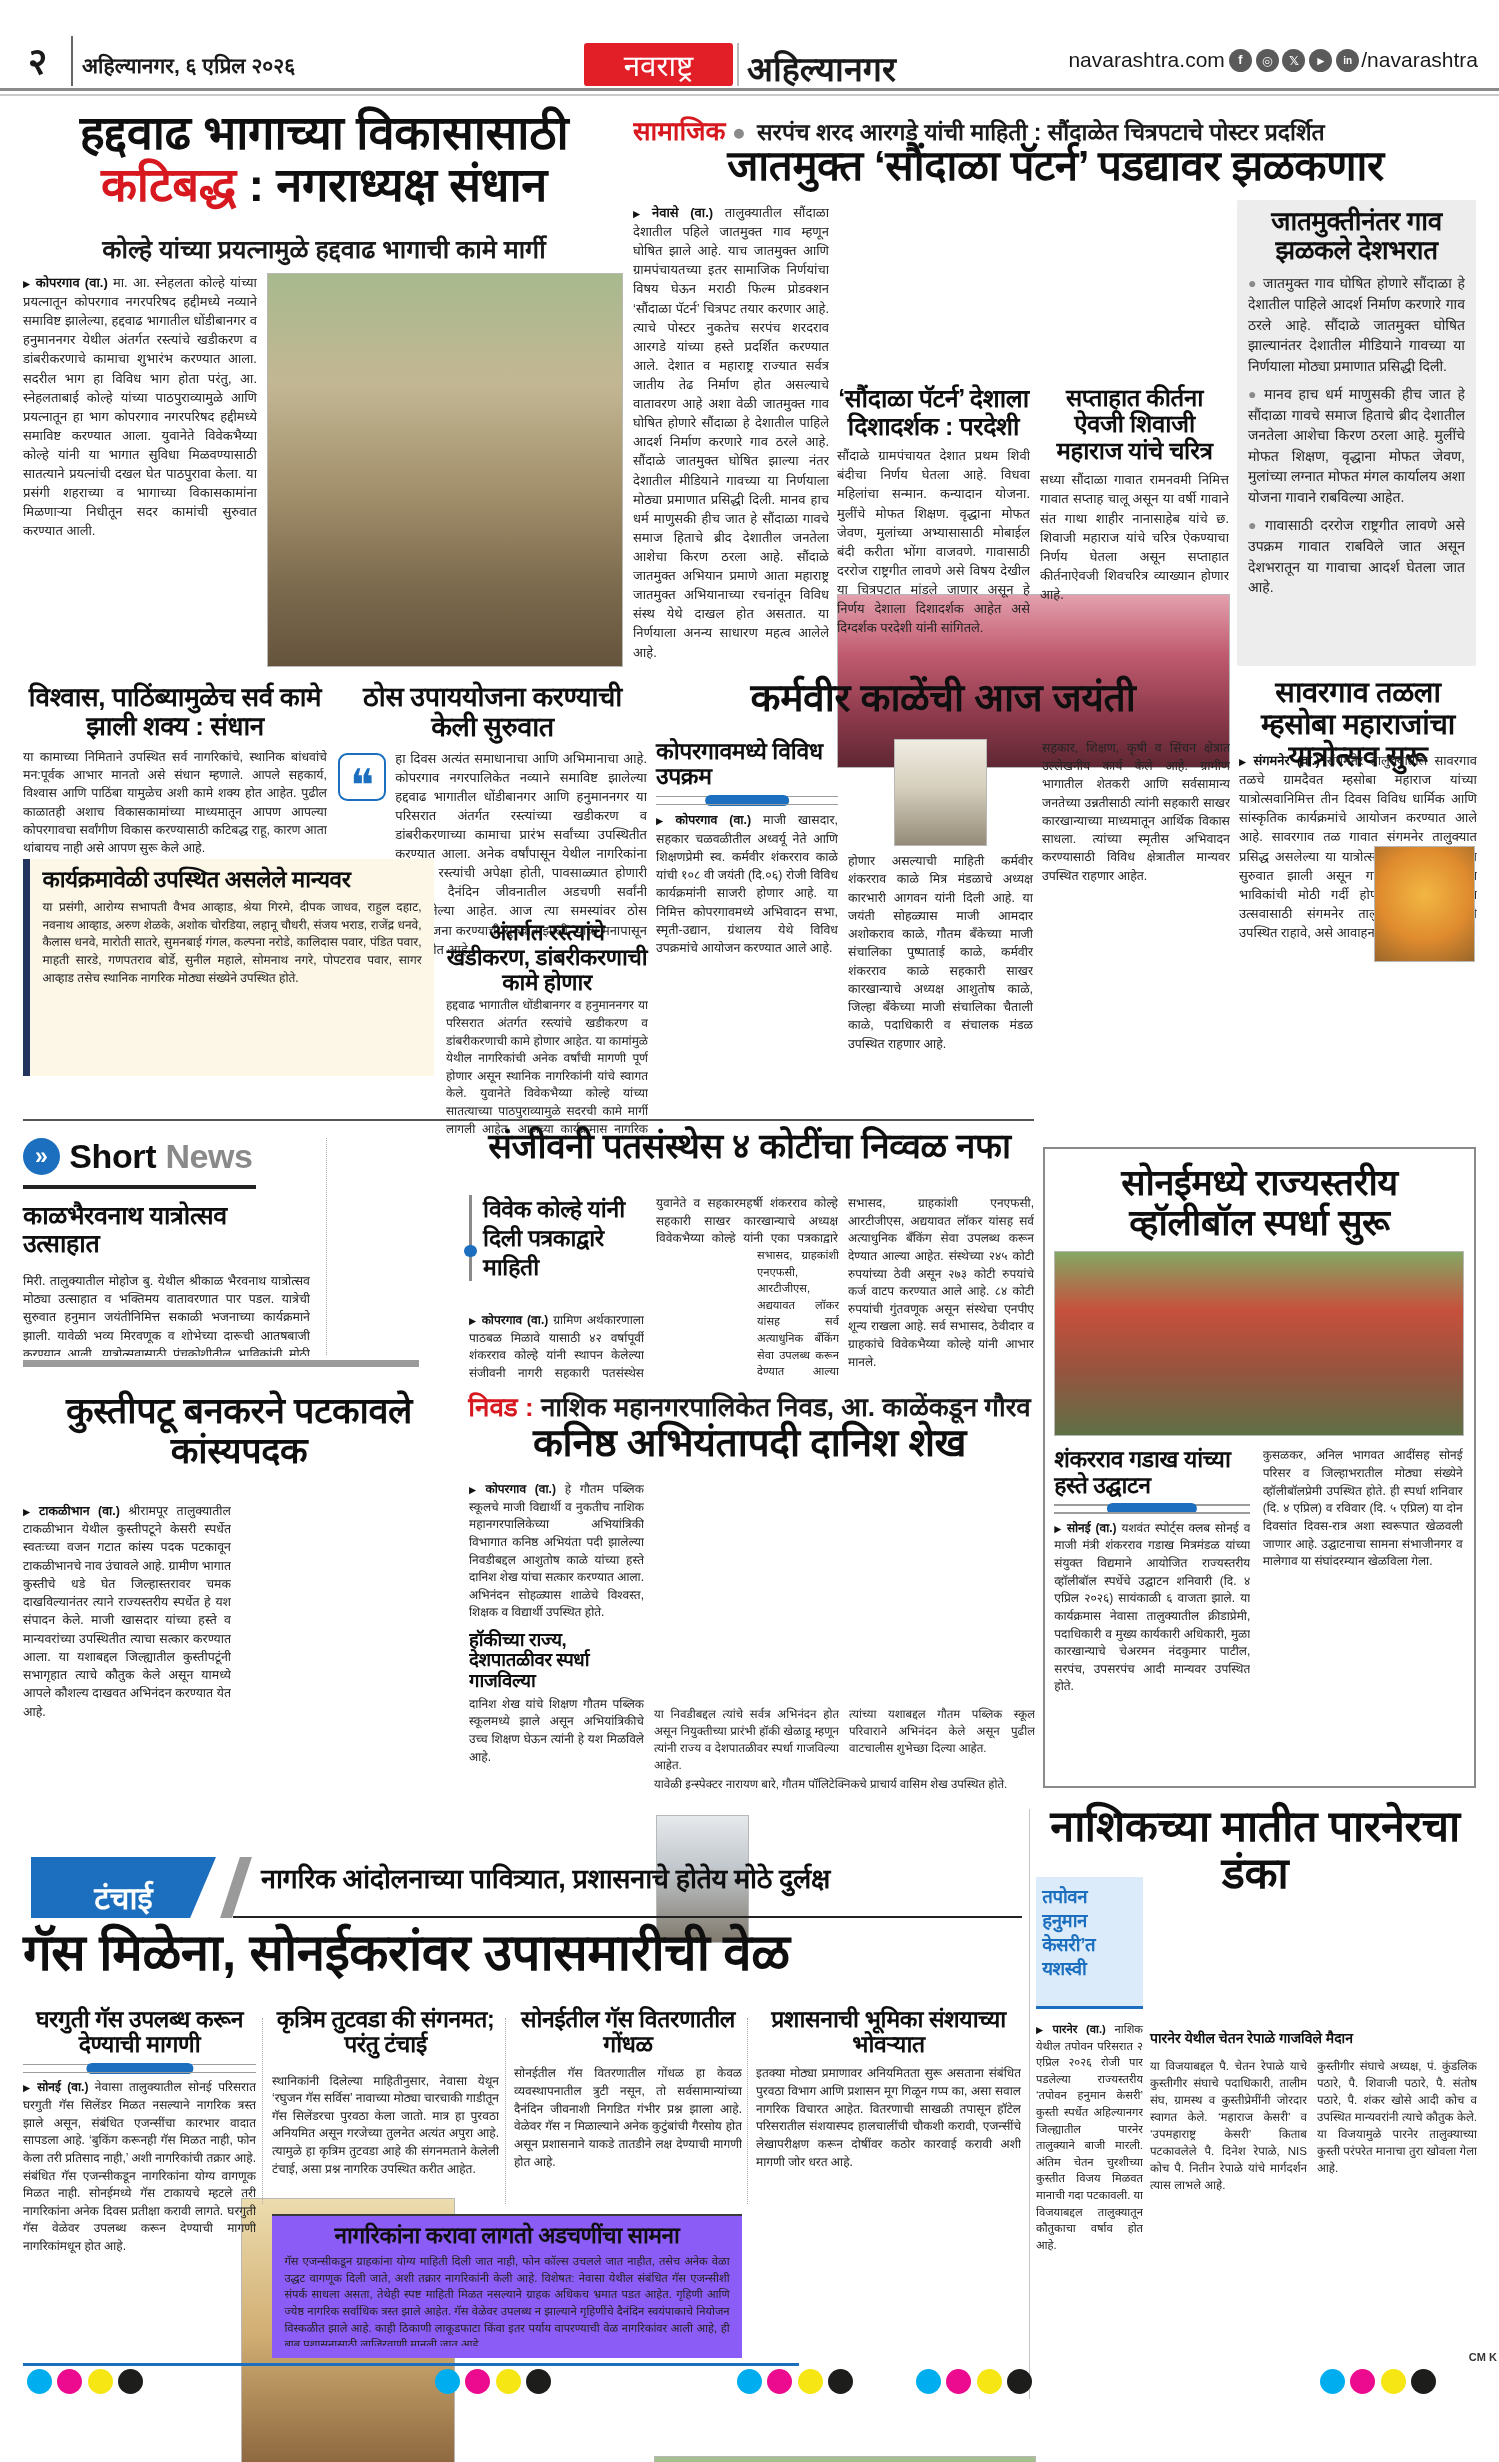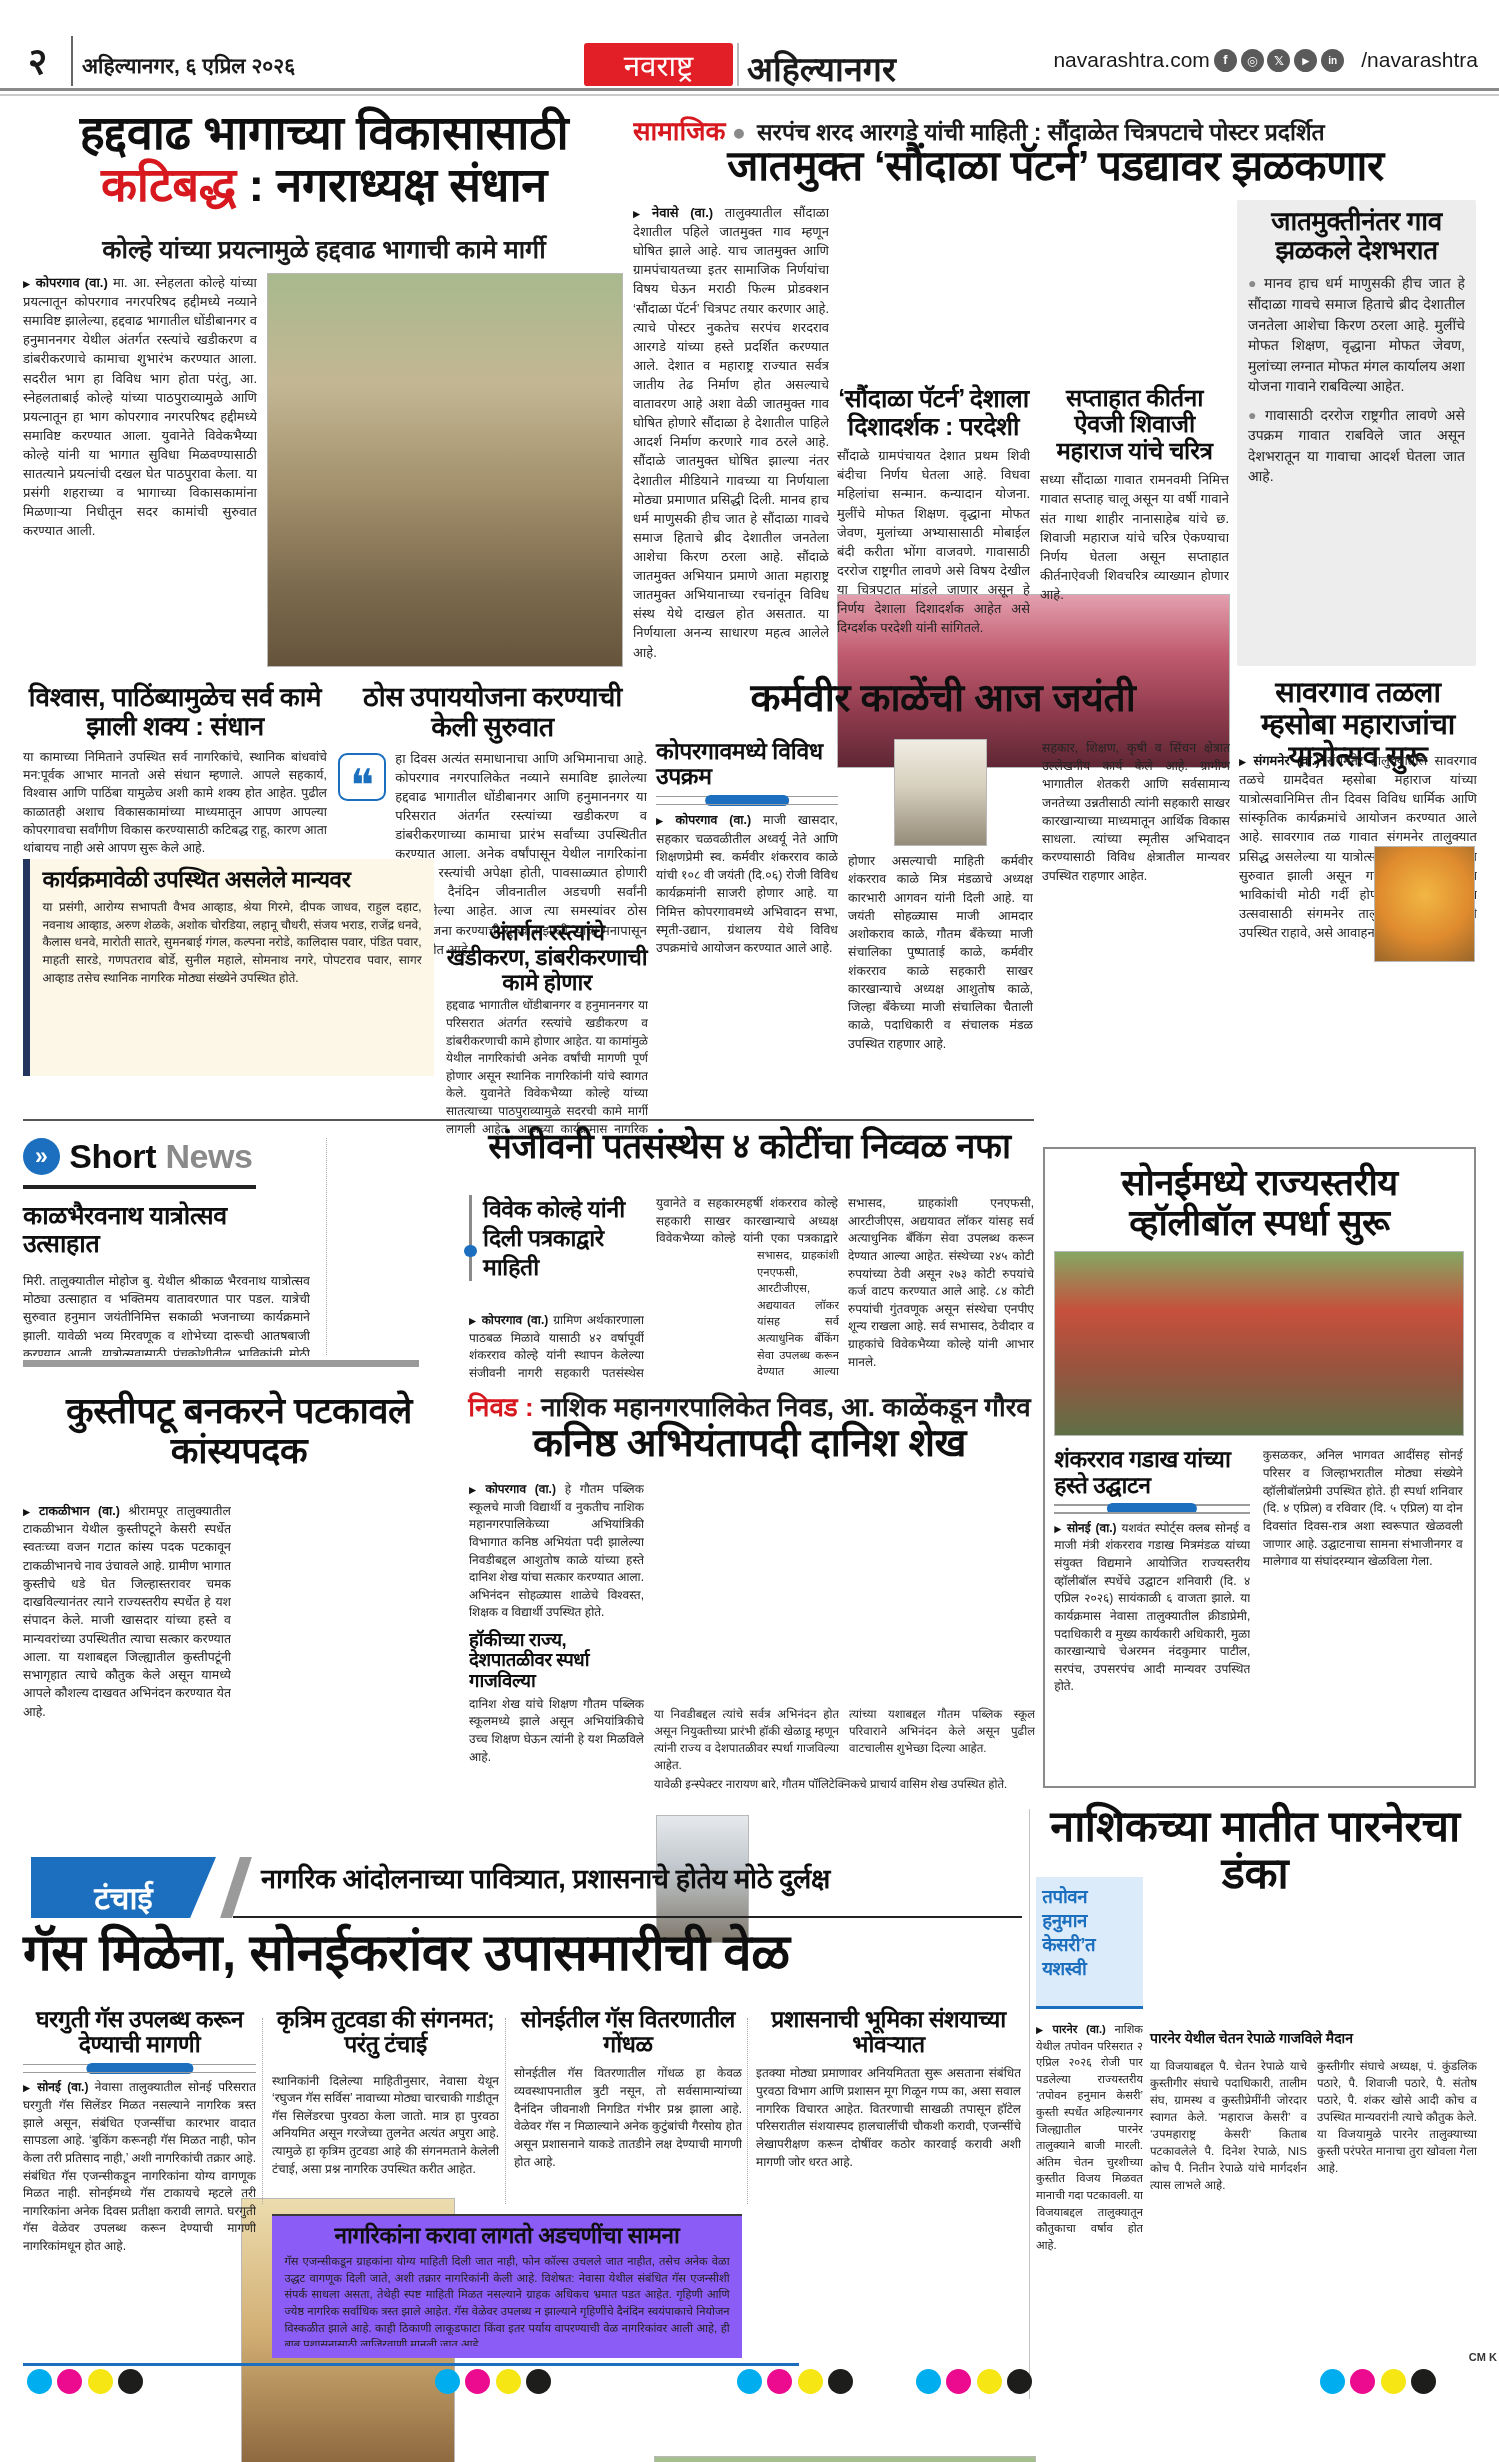--- a/index.html
+++ b/index.html
@@ -56,21 +56,21 @@
   </div>
 <div class="abs" style="left:737px;top:43px;width:1.6px;height:43px;background:#bbb"></div>
 <div class="abs b" style="left:747px;top:45px;font-size:34px">अहिल्यानगर</div>
 <div class="abs" style="right:22px;top:48px;display:flex;align-items:center;font-size:21px">
   <span>navarashtra.com</span>
   <span class="soc">f</span>
   <span class="soc">◎</span>
   <span class="soc">𝕏</span>
   <span class="soc" style="font-size:9.3px">▶</span>
   <span class="soc" style="font-size:10px">in</span>
-  <span style="margin-left:17px">/navarashtra</span>
+  <span style="margin-left:2px">/navarashtra</span>
 </div>
 <div class="abs" style="left:0;top:88px;width:1500px;height:3.1px;background:#8a8a8a"></div>
 <div class="abs" style="left:0;top:94px;width:1500px;height:1.6px;background:#c9c9c9"></div>
 
 <div class="abs hl tc" style="left:23px;top:107px;width:602px;font-size:47px">हद्दवाढ भागाच्या विकासासाठी</div>
 <div class="abs hl tc" style="left:23px;top:159px;width:602px;font-size:47px">
   <span class="red">कटिबद्ध</span><span> : नगराध्यक्ष संधान</span>
 </div>
 <div class="abs b tc" style="left:23px;top:231px;width:602px;font-size:25px">कोल्हे यांच्या प्रयत्नामुळे हद्दवाढ भागाची कामे मार्गी</div>
 <div class="abs bodytxt" style="left:23px;top:273px;width:234px;height:394px">
@@ -91,20 +91,21 @@
 <div class="abs" style="left:837px;top:385px;width:193px">
   <div class="hl tc" style="font-size:25px;margin-bottom:6.2px">‘सौंदाळा पॅटर्न’ देशाला दिशादर्शक : परदेशी</div>
   <div class="bodytxt" style="height:214px">सौंदाळे ग्रामपंचायत देशात प्रथम शिवी बंदीचा निर्णय घेतला आहे. विधवा महिलांचा सन्मान. कन्यादान योजना. मुलींचे मोफत शिक्षण. वृद्धाना मोफत जेवण, मुलांच्या अभ्यासासाठी मोबाईल बंदी करीता भोंगा वाजवणे. गावासाठी दररोज राष्ट्रगीत लावणे असे विषय देखील या चित्रपटात मांडले जाणार असून हे निर्णय देशाला दिशादर्शक आहेत असे दिग्दर्शक परदेशी यांनी सांगितले.</div>
 </div>
 <div class="abs" style="left:1040px;top:385px;width:189px">
   <div class="hl tc" style="font-size:24px;margin-bottom:6.2px">सप्ताहात कीर्तना ऐवजी शिवाजी महाराज यांचे चरित्र</div>
   <div class="bodytxt" style="height:179px">सध्या सौंदाळा गावात रामनवमी निमित्त गावात सप्ताह चालू असून या वर्षी गावाने संत गाथा शाहीर नानासाहेब यांचे छ. शिवाजी महाराज यांचे चरित्र ऐकण्याचा निर्णय घेतला असून सप्ताहात कीर्तनाऐवजी शिवचरित्र व्याख्यान होणार आहे.</div>
 </div>
 <div class="abs graybox" style="left:1237px;top:200px;width:239px;height:466px">
   <div class="hl tc" style="font-size:26px;margin-bottom:9.3px">जातमुक्तीनंतर गाव झळकले देशभरात</div>
+  <div class="bodytxt" style="font-size:14px;margin-bottom:7.8px"><span class="bullet">●</span><span>जातमुक्त गाव घोषित होणारे सौंदाळा हे देशातील पाहिले आदर्श निर्माण करणारे गाव ठरले आहे. सौंदाळे जातमुक्त घोषित झाल्यानंतर देशातील मीडियाने गावच्या या निर्णयाला मोठ्या प्रमाणात प्रसिद्धी दिली.</span></div>
   <div class="bodytxt" style="font-size:14px;margin-bottom:7.8px"><span class="bullet">●</span><span>मानव हाच धर्म माणुसकी हीच जात हे सौंदाळा गावचे समाज हिताचे ब्रीद देशातील जनतेला आशेचा किरण ठरला आहे. मुलींचे मोफत शिक्षण, वृद्धाना मोफत जेवण, मुलांच्या लग्नात मोफत मंगल कार्यालय अशा योजना गावाने राबविल्या आहेत.</span></div>
   <div class="bodytxt" style="font-size:14px"><span class="bullet">●</span><span>गावासाठी दररोज राष्ट्रगीत लावणे असे उपक्रम गावात राबविले जात असून देशभरातून या गावाचा आदर्श घेतला जात आहे.</span></div>
 </div>
 
 <div class="abs" style="left:23px;top:683px;width:304px">
   <div class="hl tc" style="font-size:26px;margin-bottom:7.8px">विश्वास, पाठिंब्यामुळेच सर्व कामे झाली शक्य : संधान</div>
   <div class="bodytxt" style="height:163px;font-size:12.4px">या कामाच्या निमिताने उपस्थित सर्व नागरिकांचे, स्थानिक बांधवांचे मन:पूर्वक आभार मानतो असे संधान म्हणाले. आपले सहकार्य, विश्वास आणि पाठिंबा यामुळेच अशी कामे शक्य होत आहेत. पुढील काळातही अशाच विकासकामांच्या माध्यमातून आपण आपल्या कोपरगावचा सर्वांगीण विकास करण्यासाठी कटिबद्ध राहू, कारण आता थांबायच नाही असे आपण सुरू केले आहे.</div>
 </div>
 <div class="abs" style="left:338px;top:683px;width:309px">
   <div class="hl tc" style="font-size:27px;margin-bottom:6.2px">ठोस उपाययोजना करण्याची केली सुरुवात</div>

